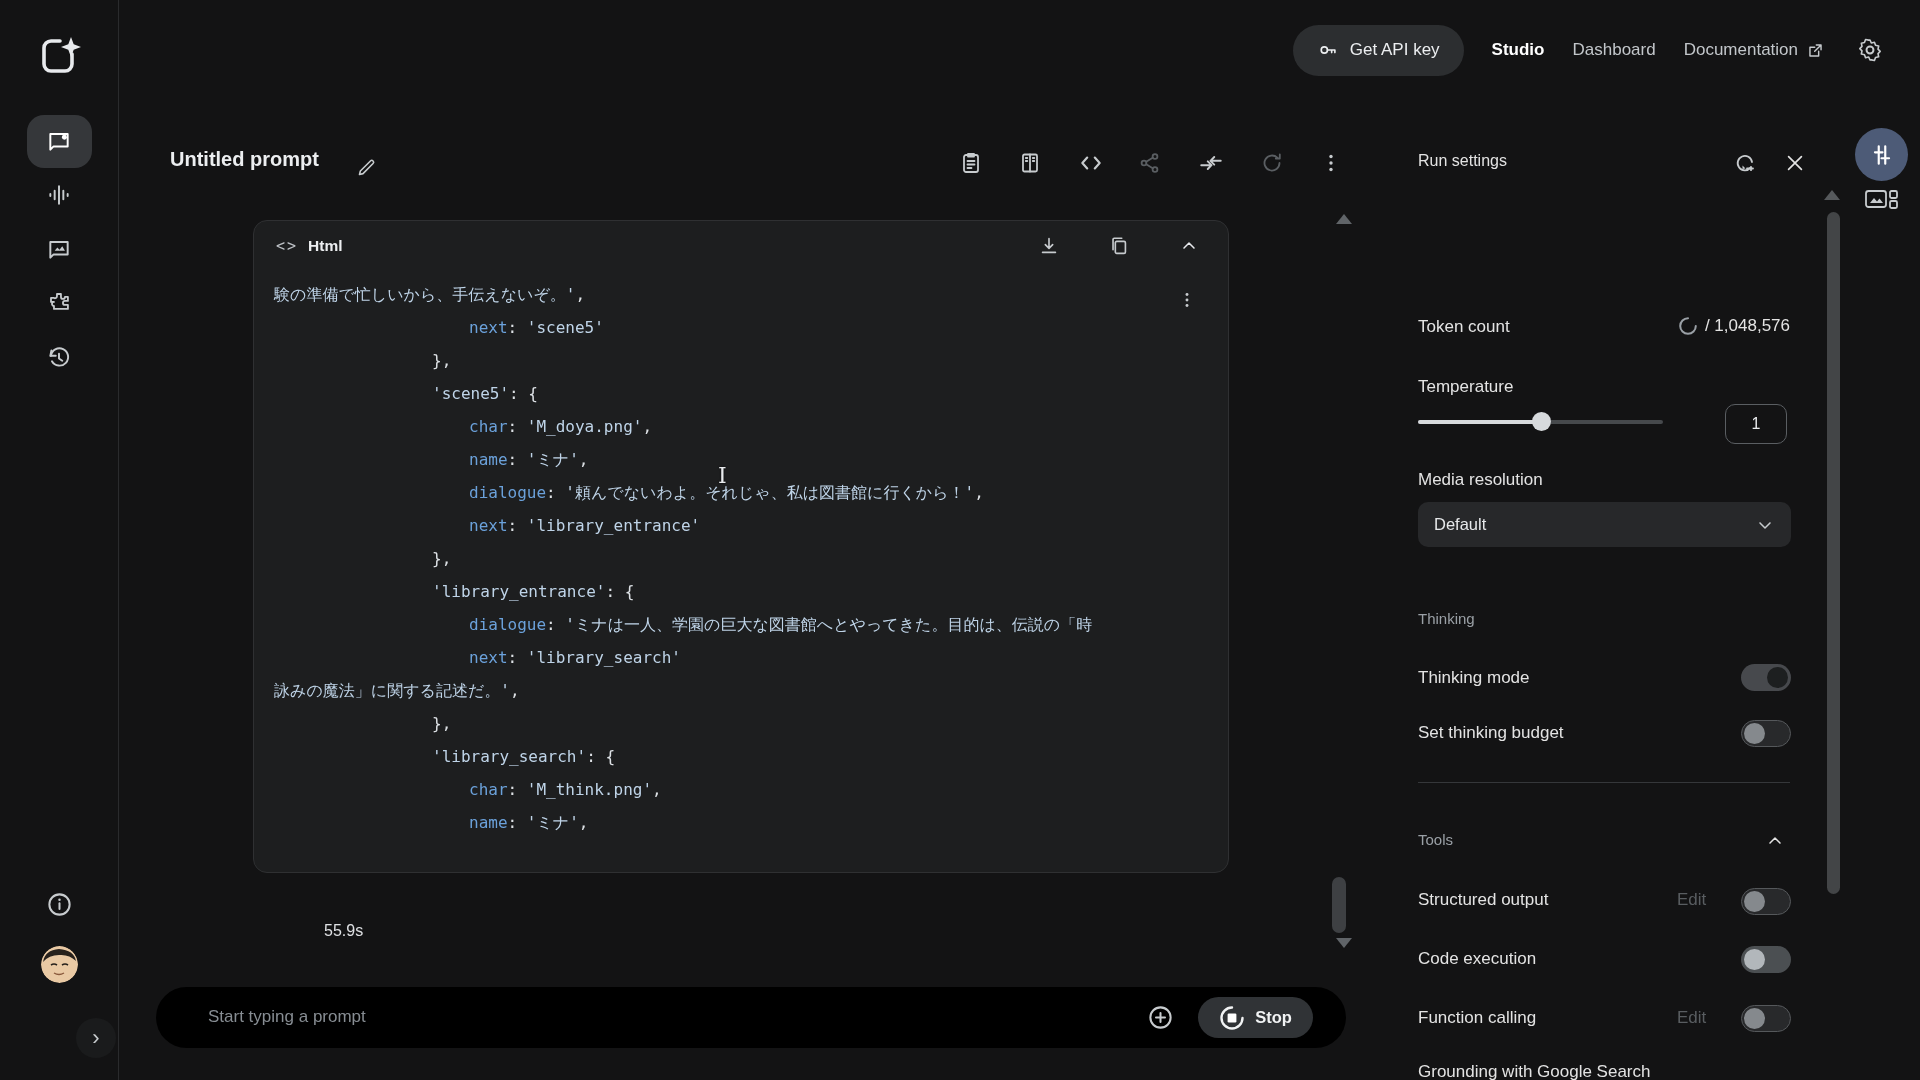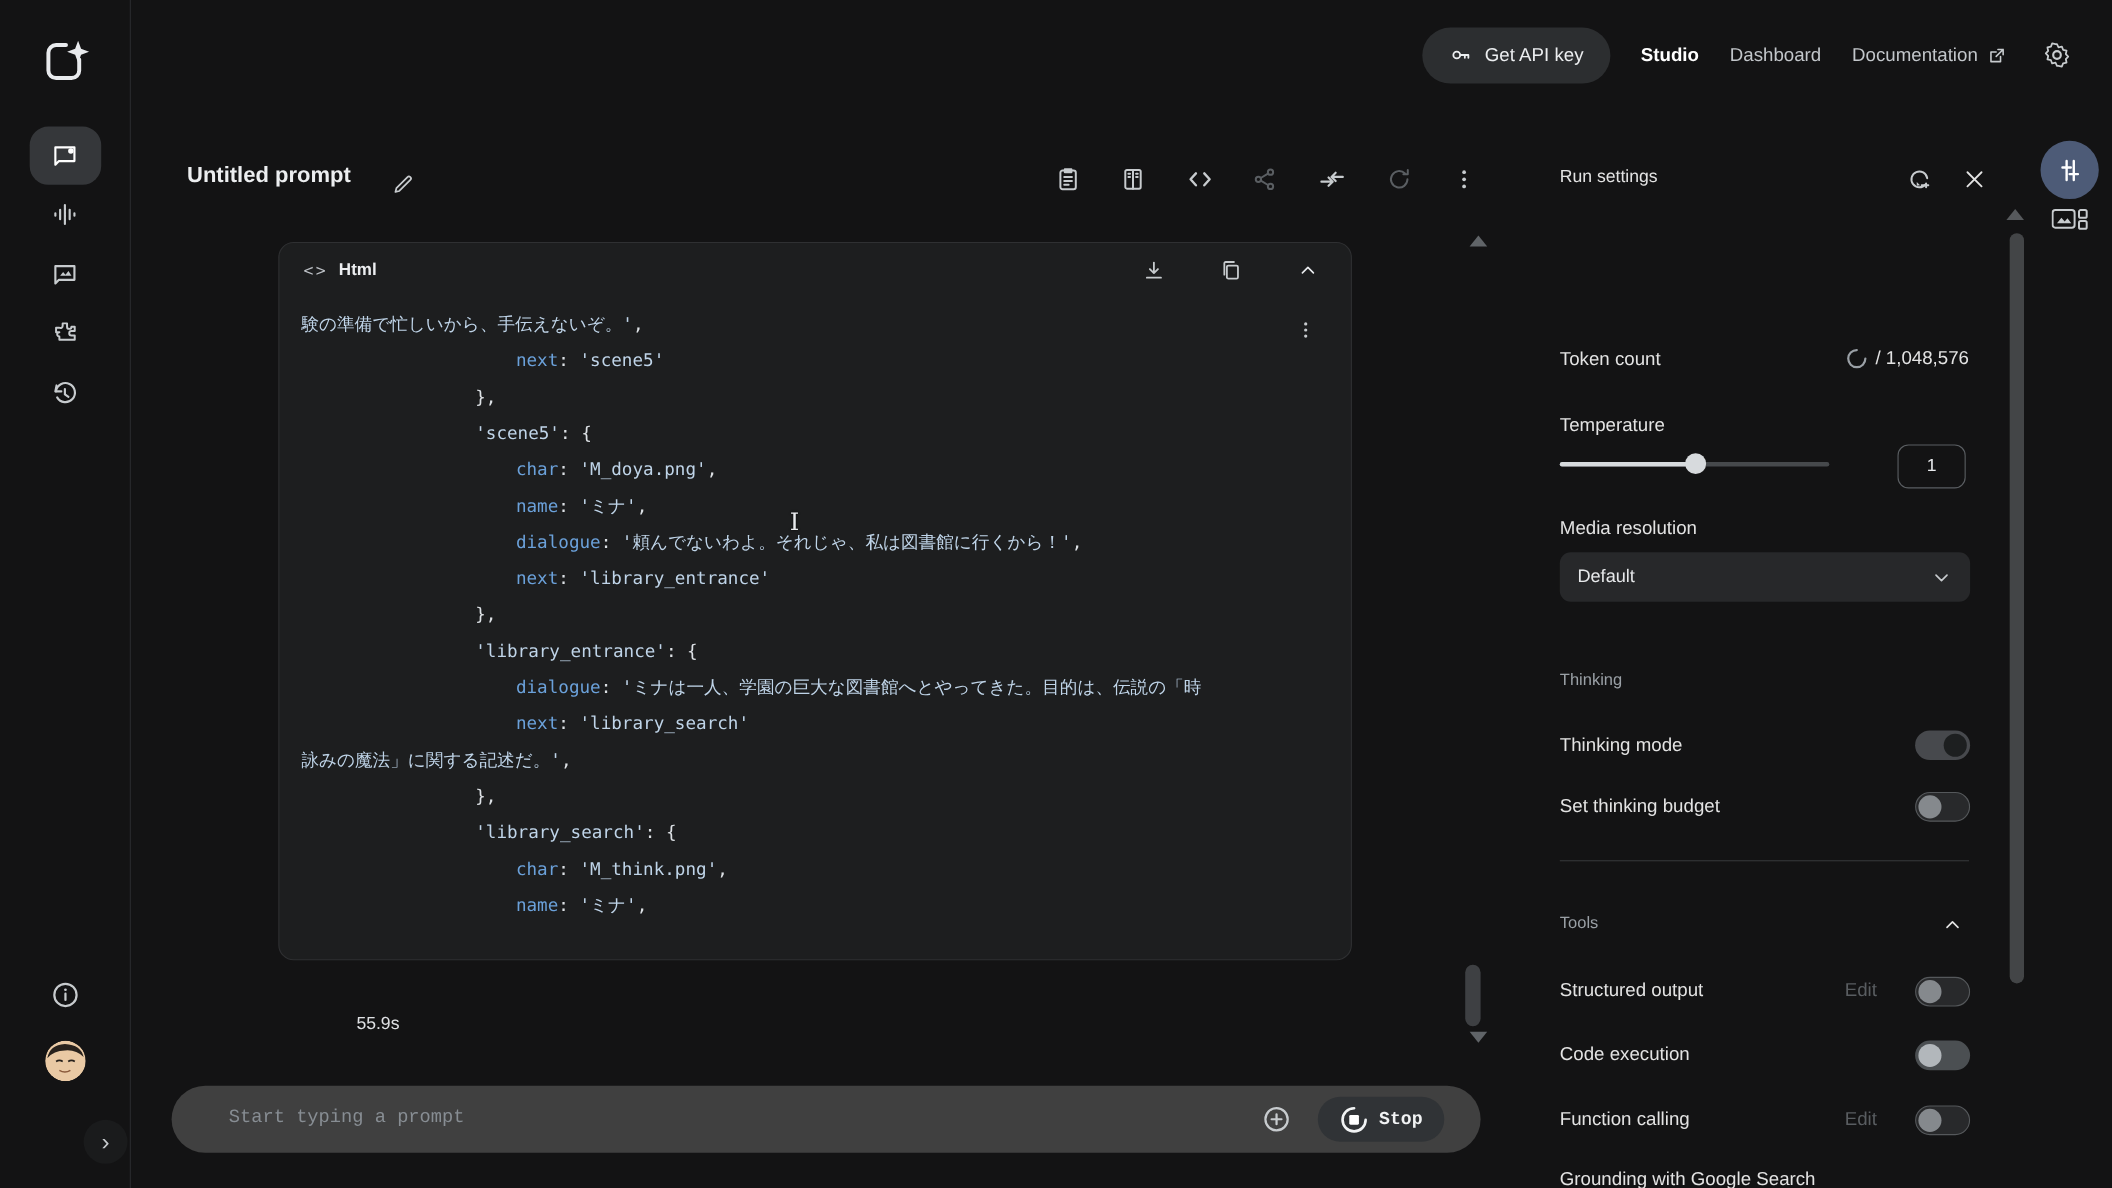--- a/index.html
+++ b/index.html
@@ -52,21 +52,21 @@
   .tp { color:#dde1e5; } 
 
   .latency { left:288px; top:922px; font-size:16px; font-weight:400; color:#dfe1e4;margin-left:36px; }
 
   
   .scroll-thumb { background:#3e4043; border-radius:7px; }
   .tri-up { width:0; height:0; border-left:8px solid transparent; border-right:8px solid transparent; border-bottom:10px solid #606468; }
   .tri-down { width:0; height:0; border-left:8px solid transparent; border-right:8px solid transparent; border-top:10px solid #606468; }
 
   
-  .prompt-bar { left:156px; top:987px; width:1190px; height:61px; background:#404040; border-radius:31px;font-family:Liberation Mono, monospace; }
+  .prompt-bar { left:156px; top:987px; width:1190px; height:61px; background:#000000; border-radius:31px; }
   .prompt-ph { position:absolute; left:52px; top:20px; font-size:17px; color:#878d93; }
   .plus-btn { position:absolute; left:991px; top:17px; width:27px; height:27px; cursor:pointer; }
   .stop-btn { position:absolute; left:1042px; top:10px; width:115px; height:41px; background:#303336; border-radius:21px;
     display:flex; align-items:center; justify-content:center; gap:10px; cursor:pointer; }
   .stop-btn span { font-size:16.5px; font-weight:700; color:#f1f3f4; }
 
   
   .run-panel { left:1392px; top:0; width:440px; height:1080px; }
   .rp-title { position:absolute; left:26px; top:152px; font-size:16px; color:#e3e3e3; }
   .rp-ico { position:absolute; width:34px; height:34px; top:146px; display:flex; align-items:center; justify-content:center; cursor:pointer; }

